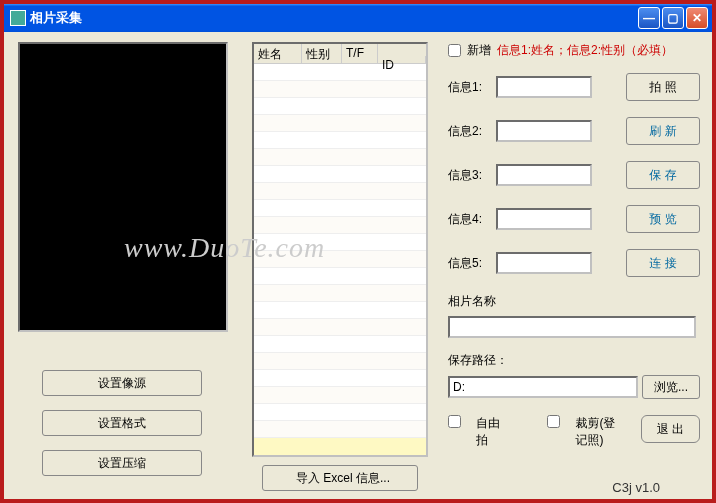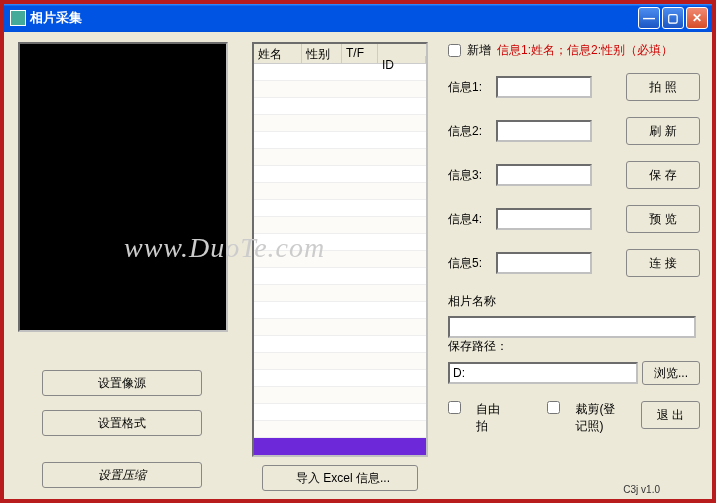--- a/index.html
+++ b/index.html
@@ -15,26 +15,26 @@
 .tbtn.min, .tbtn.max { background: linear-gradient(to bottom, #4d8ef0, #1b55c4); }
 .tbtn.close { background: linear-gradient(to bottom, #f08a74, #d64d28); }
 
 .client { position: absolute; top: 28px; left: 0; right: 0; bottom: 0; }
 
 .preview { position: absolute; left: 14px; top: 10px; width: 210px; height: 290px; background: #000; border: 2px inset #c0c0c0; }
 
 .btn-left { position: absolute; left: 38px; width: 160px; height: 26px; }
 .btn-left.b1 { top: 338px; }
 .btn-left.b2 { top: 378px; }
-.btn-left.b3 { top: 430px; font-style: italic; }
+.btn-left.b3 { top: 418px; }
 
 button { font-family: inherit; font-size: 12px; background: #ece9d8; border: 1px solid #888; border-radius: 3px; padding: 3px 8px; cursor: pointer; }
-button:disabled { color: #000000; }
+button:disabled { color: #0369a1; }
 
-.listbox { position: absolute; left: 248px; top: 10px; width: 176px; height: 415px; background: #6d28d9; border: 2px inset #c0c0c0; }
+.listbox { position: absolute; left: 248px; top: 10px; width: 176px; height: 415px; background: #fef9c3; border: 2px inset #c0c0c0; }
 .listhead { display: flex; background: #ece9d8; border-bottom: 1px solid #ccc; height: 20px; }
 .listhead div { border-right: 1px solid #ccc; padding: 2px 4px; font-size: 12px; }
 .listhead .c1 { width: 48px; }
 .listhead .c2 { width: 40px; }
 .listhead .c3 { width: 36px; }
 .listhead .c4 { flex: 1; margin-top: 12px; }
 .rows div { height: 17px; border-bottom: 1px solid #eee; }
 .rows div:nth-child(odd) { background: #fff; }
 .rows div:nth-child(even) { background: #fdfbf7; }
 
@@ -47,29 +47,29 @@
 .redtxt { color: #c00; }
 
 .rrow { display: flex; align-items: center; margin-bottom: 16px; }
 .rlabel { width: 48px; }
 .rinput { width: 96px; height: 22px; border: 2px inset #c0c0c0; background: #fff; padding: 1px 3px; font-size: 12px; }
 .rbtn { margin-left: auto; width: 74px; height: 28px; }
 
 .phname-label { margin-bottom: 6px; }
 .phname-input { width: 248px; height: 22px; border: 2px inset #c0c0c0; background: #fff; padding: 1px 3px; font-size: 12px; }
 
-.path-label { margin-top: 0; margin-bottom: 6px; }
+.path-label { margin-top: 14px; margin-bottom: 6px; }
 .path-row { display: flex; gap: 4px; align-items: center; }
 .path-input { flex: 1; height: 22px; border: 2px inset #c0c0c0; background: #fff; padding: 1px 3px; font-size: 12px; }
 .browse-btn { width: 58px; height: 24px; }
 
 .botrow { display: flex; align-items: flex-start; margin-top: 16px; gap: 15px; }
-.exit-btn { margin-left: auto; width: 74px; height: 28px; }
+.exit-btn { margin-left: auto; width: 74px; height: 28px; border-radius: 6px; }
 
-.version { position: absolute; right: 52px; bottom: 4px; color: #333; font-size: 10px; margin-top: 12px; }
+.version { position: absolute; right: 52px; bottom: 4px; color: #333; font-size: 13px; margin-top: 12px; }
 
 .watermark { position: absolute; top: 200px; left: 120px; color: #ccc; font-size: 28px; font-style: italic; font-family: Georgia, serif; pointer-events: none; letter-spacing: 1px; }
 </style>
 </head>
 <body>
 
 <div class="window">
   <div class="titlebar">
     <div class="icon"></div>
     <div class="title">相片采集</div>

